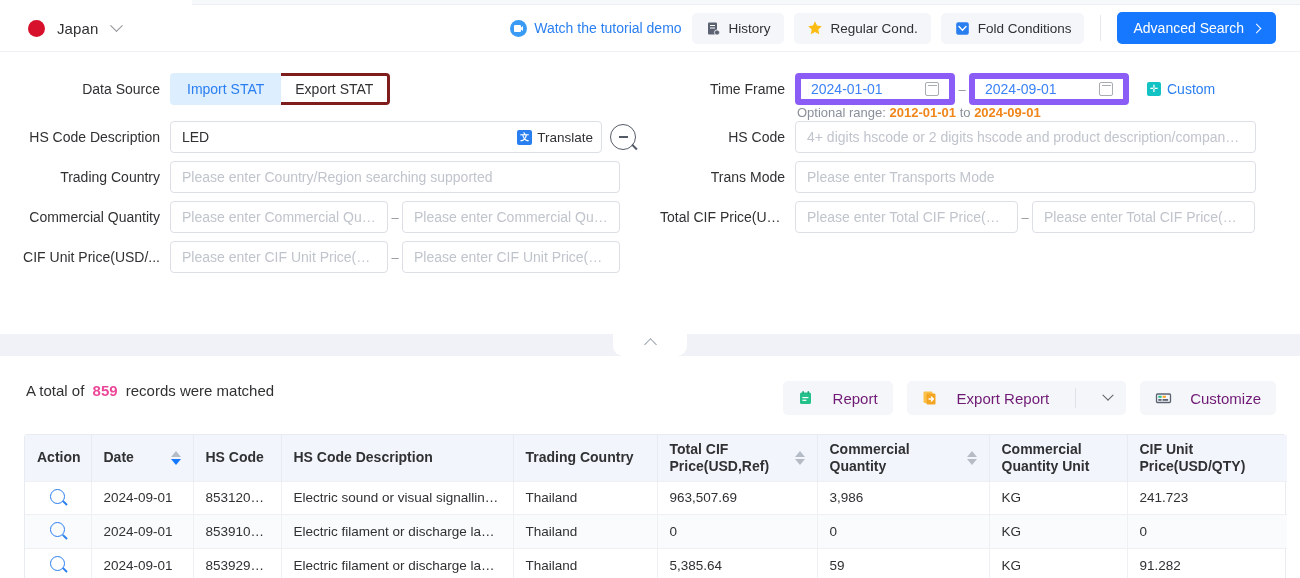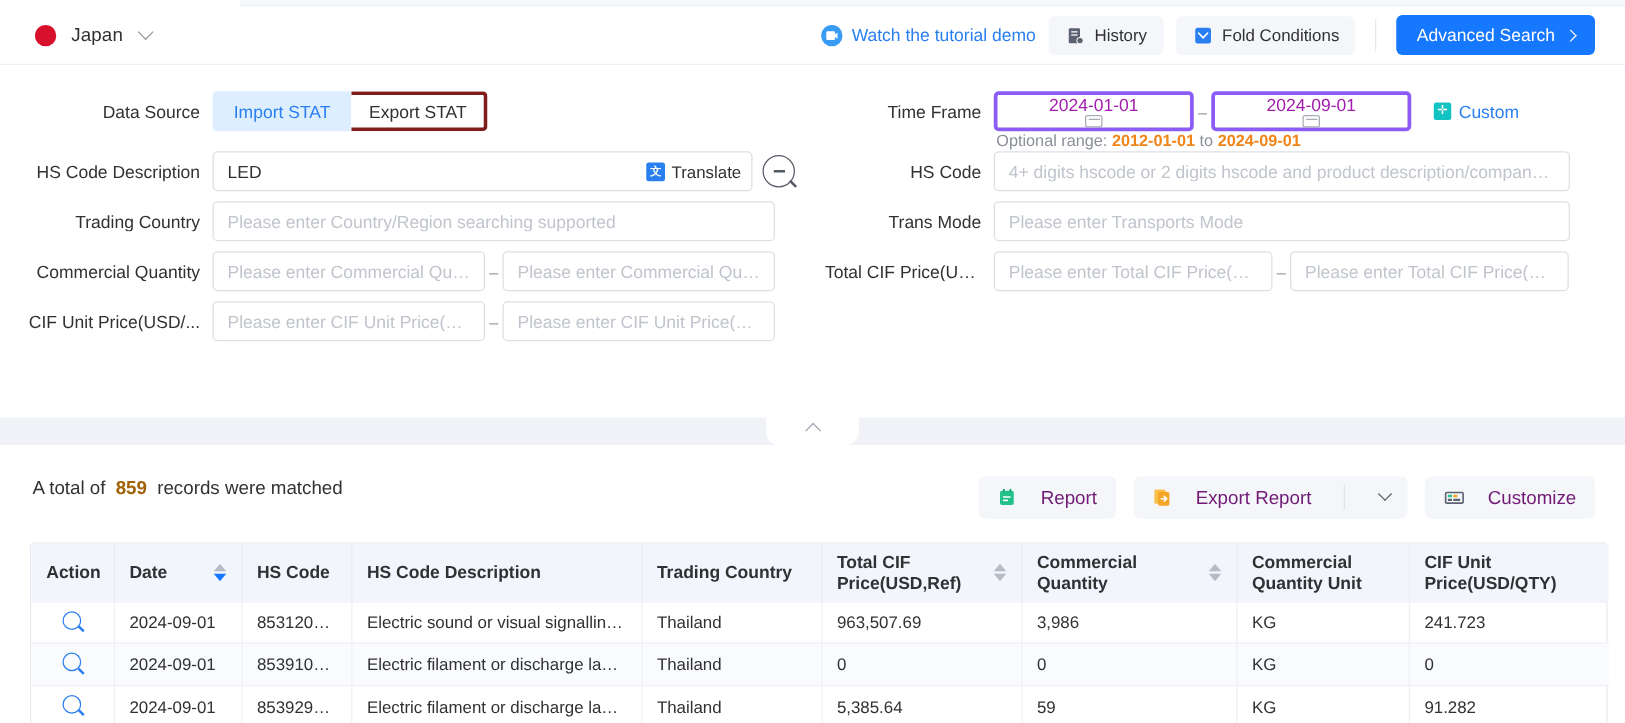--- a/index.html
+++ b/index.html
@@ -111,22 +111,22 @@
     display:flex; align-items:center; justify-content:center;
   }
   .magnify-btn:after {
     content:""; position:absolute; width:7px; height:1.8px; background:#555b66;
     bottom:1px; right:-3px; transform:rotate(45deg);
   }
   .magnify-btn i { display:block; width:9px; height:1.6px; background:#555b66; }
 
   
   .date-field {
-    width:160px; height:32px; border:3px solid #8b5cf6; border-radius:4px; background:#fff;
-    display:flex; align-items:center; padding:0 10px; font-size:14px; color:#a21caf;flex-direction:column;
+    width:160px; height:32px; border:6px solid #8b5cf6; border-radius:4px; background:#fff;
+    display:flex; align-items:center; padding:0 10px; font-size:14px; color:#3b82f6;
   }
   .date-field .dv { flex:1; }
   .cal-ic { width:14px; height:14px; border:1.3px solid #a8acb3; border-radius:2px; position:relative; }
   .cal-ic:before { content:""; position:absolute; top:2px; left:1.5px; right:1.5px; height:1.3px; background:#a8acb3; }
   .custom-link { display:flex; align-items:center; gap:6px; color:#2a7ff0; font-size:14px; cursor:pointer; }
   .cust-ic { width:14px; height:14px; background:#13c2c2; border-radius:2px; position:relative; }
   .cust-ic:before { content:"✛"; position:absolute; inset:0; color:#fff; font-size:10px; line-height:14px; text-align:center; }
 
   
   .cb-row { position:absolute; top:296px; left:26px; display:flex; align-items:center; gap:18px; }
@@ -158,21 +158,21 @@
     cursor:pointer;
   }
   .collapse-tab .ch {
     width:9px; height:9px; border-left:1.7px solid #9aa0aa; border-top:1.7px solid #9aa0aa;
     transform:rotate(45deg); margin-top:6px;
   }
 
   
   .results { position:absolute; top:356px; left:0; width:1300px; height:222px; background:#fff; }
   .res-head { position:absolute; top:26px; left:26px; font-size:15px; color:#303133; }
-  .res-head .cnt { color:#a16207; font-weight:700; margin:0 4px; }
+  .res-head .cnt { color:#ec4899; font-weight:700; margin:0 4px; }
   .res-btns { position:absolute; top:25px; right:24px; display:flex; align-items:center; gap:14px; }
   .rbtn {
     height:34px; padding:0 15px; border-radius:5px; background:#f4f6f9; border:none;
     display:flex; align-items:center; gap:18px; font-size:15px; color:#701a75;
     cursor:pointer; font-family:inherit; white-space:nowrap;
   }
   .rbtn.split { padding-right:8px; }
   .rbtn .divv { width:1px; height:20px; background:#dfe3e9; margin-left:8px; }
   .rb-chev { width:8px; height:8px; border-right:1.6px solid #606266; border-bottom:1.6px solid #606266;
     transform:rotate(45deg) translate(-2px,-2px); margin:0 6px 0 10px; }
@@ -239,20 +239,28 @@
           <svg width="15" height="15" viewBox="0 0 15 15">
               <rect x="2" y="1.5" width="9" height="12" rx="1" fill="#5b6372"></rect>
               <rect x="4" y="4" width="5" height="1" fill="#fff"></rect>
               <rect x="4" y="6.5" width="5" height="1" fill="#fff"></rect>
               <circle cx="11" cy="11.5" r="2.6" fill="#5b6372" stroke="#fff" stroke-width=".8"></circle>
             </svg>
         </span>
         <span>History</span>
       </button>
 
+      <button class="hbtn">
+        <span class="ic-sq">
+          <svg width="16" height="16" viewBox="0 0 16 16">
+              <path d="M8 1.2 L10 5.6 L14.8 6.2 L11.3 9.5 L12.2 14.2 L8 11.9 L3.8 14.2 L4.7 9.5 L1.2 6.2 L6 5.6 Z" fill="#fbbc14"></path>
+            </svg>
+        </span>
+        <span>Regular Cond.</span>
+      </button>
 
       <button class="hbtn">
         <span class="ic-sq">
           <svg width="15" height="15" viewBox="0 0 15 15">
               <rect x="1.2" y="1.2" width="12.6" height="12.6" rx="2" fill="#2a7ff0"></rect>
               <path d="M4 5.6 L7.5 9.2 L11 5.6" stroke="#fff" stroke-width="1.4" fill="none" stroke-linecap="round"></path>
             </svg>
         </span>
         <span>Fold Conditions</span>
       </button>

